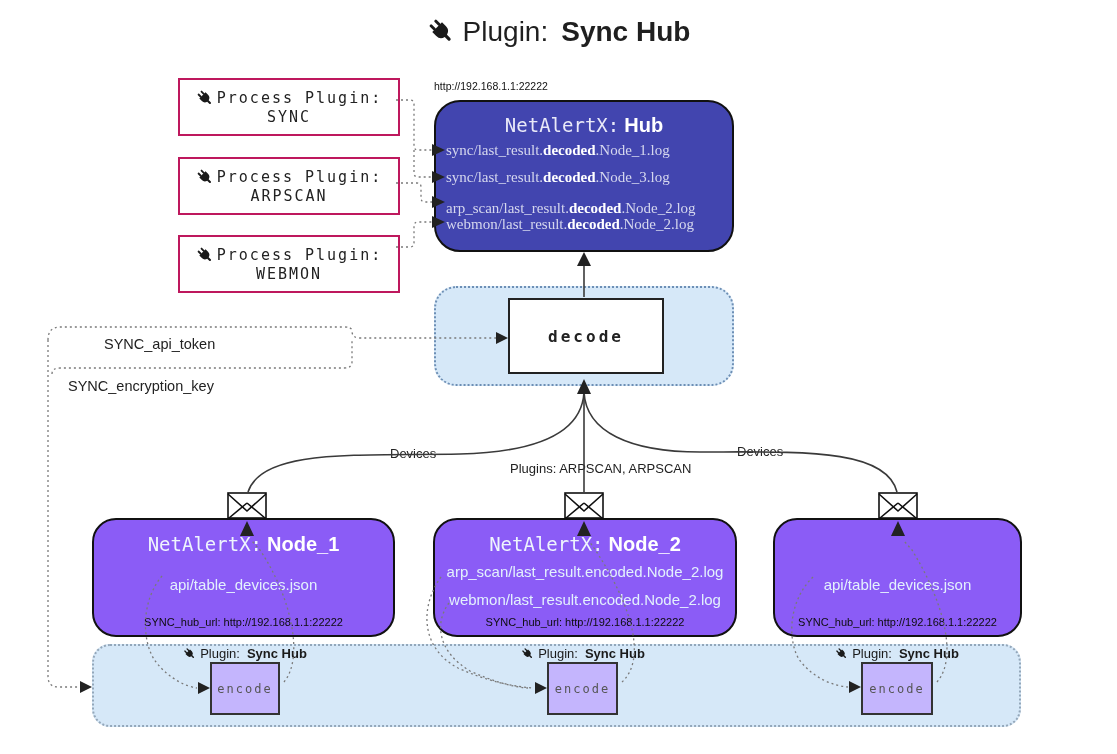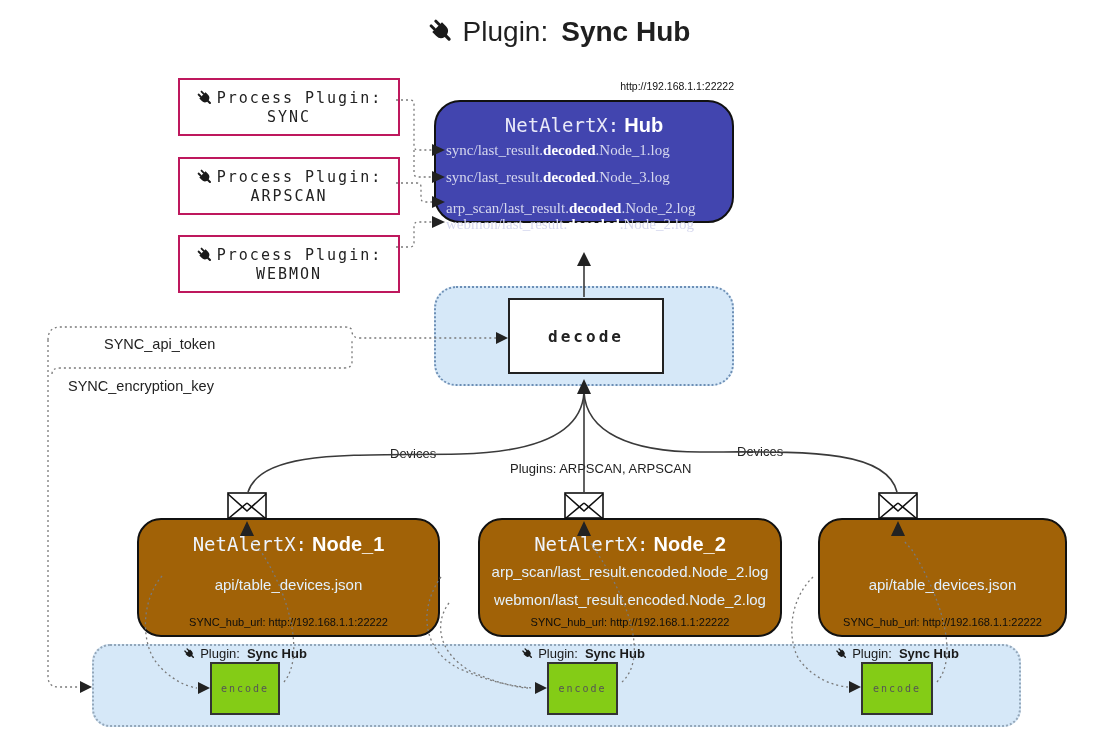--- a/index.html
+++ b/index.html
@@ -13,57 +13,57 @@
          gap:6px;font-size:28px;color:#1f1f1f;}
   .title .bold{font-weight:bold;margin-left:7px;}
 
   
   .pp{left:178px;width:218px;height:54px;border:2px solid #be185d;background:#fff;
       display:flex;flex-direction:column;justify-content:center;align-items:center;
       font-family:"DejaVu Sans Mono",monospace;font-size:15px;letter-spacing:2px;color:#222;}
   .pp .row{display:flex;align-items:center;gap:2px;}
 
   
-  .hub-url{left:434px;top:80px;width:300px;text-align:right;font-size:10.5px;color:#111;}
-  .hub{left:434px;top:100px;width:300px;height:123px;background:#4245af;border:2px solid #111;
+  .hub-url{left:434px;top:80px;width:300px;text-align:left;font-size:10.5px;color:#111;}
+  .hub{left:434px;top:100px;width:300px;height:152px;background:#4245af;border:2px solid #111;
        border-radius:26px;box-sizing:border-box;}
   .hub-title{position:absolute;top:12px;left:0;width:100%;text-align:center;
              font-family:"DejaVu Sans Mono",monospace;font-size:19px;color:#e9e9f8;}
   .hub-title .bold{font-family:"Liberation Sans",sans-serif;font-weight:bold;color:#fff;font-size:20px;margin-left:5px;}
   .hub-log{position:absolute;left:10px;font-size:15px;color:#d5d7ee;white-space:nowrap;font-family:Liberation Serif, serif;}
   .hub-log .b{font-weight:bold;color:#fff;}
 
   
   .decode-wrap{left:434px;top:286px;width:300px;height:100px;background:#d6e8f8;
                border:2px dotted #6d8fb5;border-radius:22px;box-sizing:border-box;}
   .decode-box{left:508px;top:298px;width:156px;height:76px;background:#fff;border:2px solid #222;
               box-sizing:border-box;display:flex;align-items:center;justify-content:center;
               font-family:"DejaVu Sans Mono",monospace;font-size:16px;letter-spacing:3px;color:#222;font-weight:bold;}
 
   .secret{font-size:14.5px;color:#222;background:#fff;padding:0 2px;margin-top:18px;}
 
   .edge-label{font-size:13px;color:#222;background:#fff;padding:0 5px;white-space:nowrap;}
 
   
-  .node{top:518px;height:119px;background:#a16207;border:2px solid #111;border-radius:24px;box-sizing:border-box;margin-left:45px;}
+  .node{top:518px;height:119px;background:#8b5cf6;border:2px solid #111;border-radius:24px;box-sizing:border-box;}
   .node-title{position:absolute;top:13px;left:0;width:100%;text-align:center;
               font-family:"DejaVu Sans Mono",monospace;font-size:19px;color:#eef4fd;white-space:nowrap;}
   .node-title .bold{font-family:"Liberation Sans",sans-serif;font-weight:bold;color:#fff;font-size:20px;margin-left:5px;}
   .node-line{position:absolute;left:0;width:100%;text-align:center;font-size:15px;color:#e3f1fd;white-space:nowrap;}
   .node-url{position:absolute;bottom:7px;left:0;width:100%;text-align:center;font-size:11px;color:#0d0d0d;white-space:nowrap;}
 
   
   .bottom-wrap{left:92px;top:644px;width:929px;height:83px;background:#d6e8f8;
                border:2px dotted #93a7ba;border-radius:18px;box-sizing:border-box;}
   .enc-label{top:646px;width:150px;display:flex;justify-content:center;align-items:center;gap:3px;
              font-size:13px;color:#1a1a1a;white-space:nowrap;}
   .enc-label .bold{font-weight:bold;margin-left:4px;}
-  .enc-box{top:662px;height:53px;background:#84cc16;border:2px solid #333;box-sizing:border-box;
+  .enc-box{top:662px;height:53px;background:#c4b5fd;border:2px solid #333;box-sizing:border-box;
            display:flex;align-items:center;justify-content:center;
-           font-family:"DejaVu Sans Mono",monospace;font-size:10px;letter-spacing:2px;color:#555;}
+           font-family:"DejaVu Sans Mono",monospace;font-size:12px;letter-spacing:2px;color:#555;}
 
   .plug{display:inline-block;}
 </style>
 </head>
 <body>
 
 <div class="stage">
 
   <div class="abs title">
     <svg class="plug" width="30" height="30" viewBox="0 0 24 24" fill="#1a1a1a">

